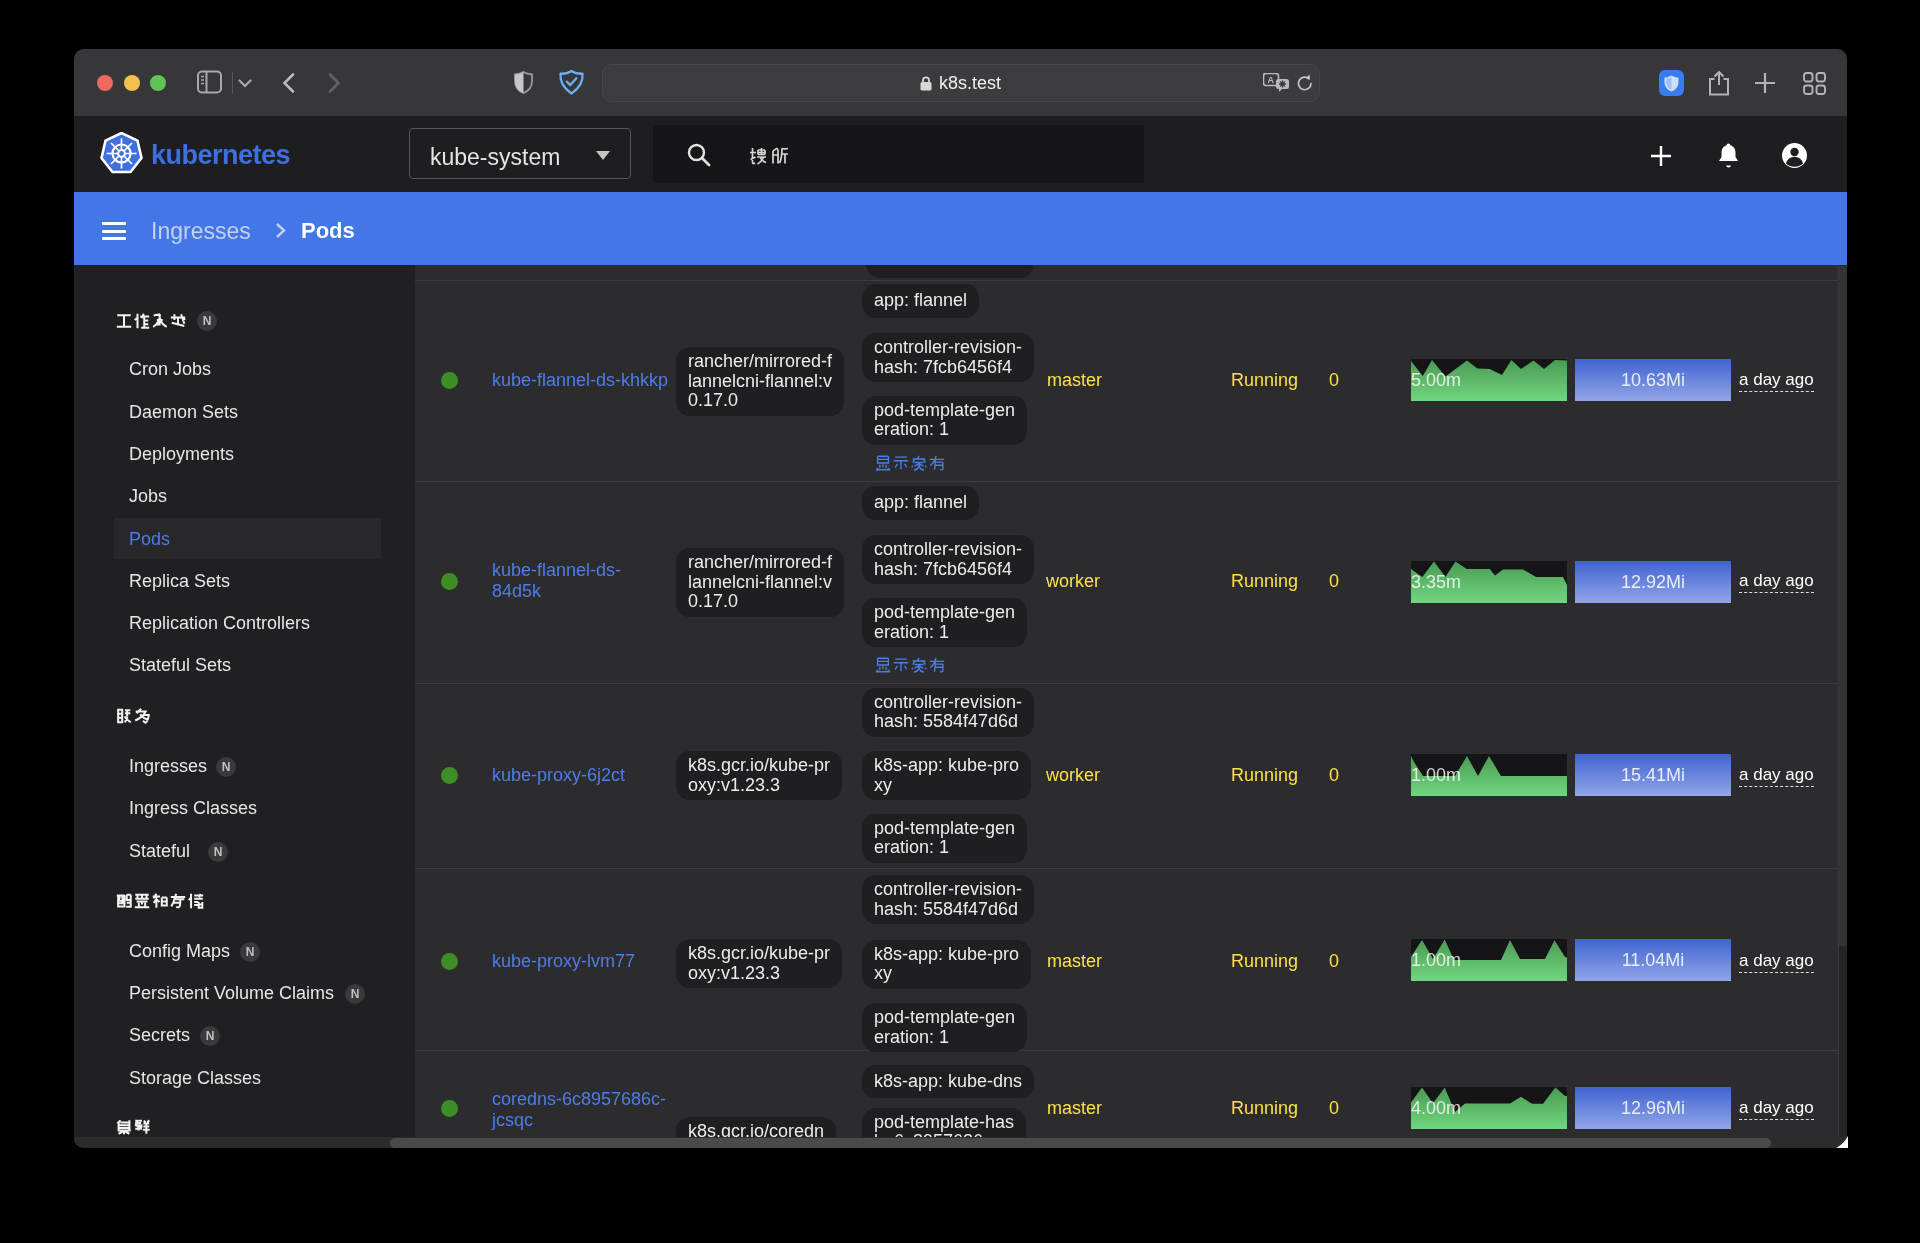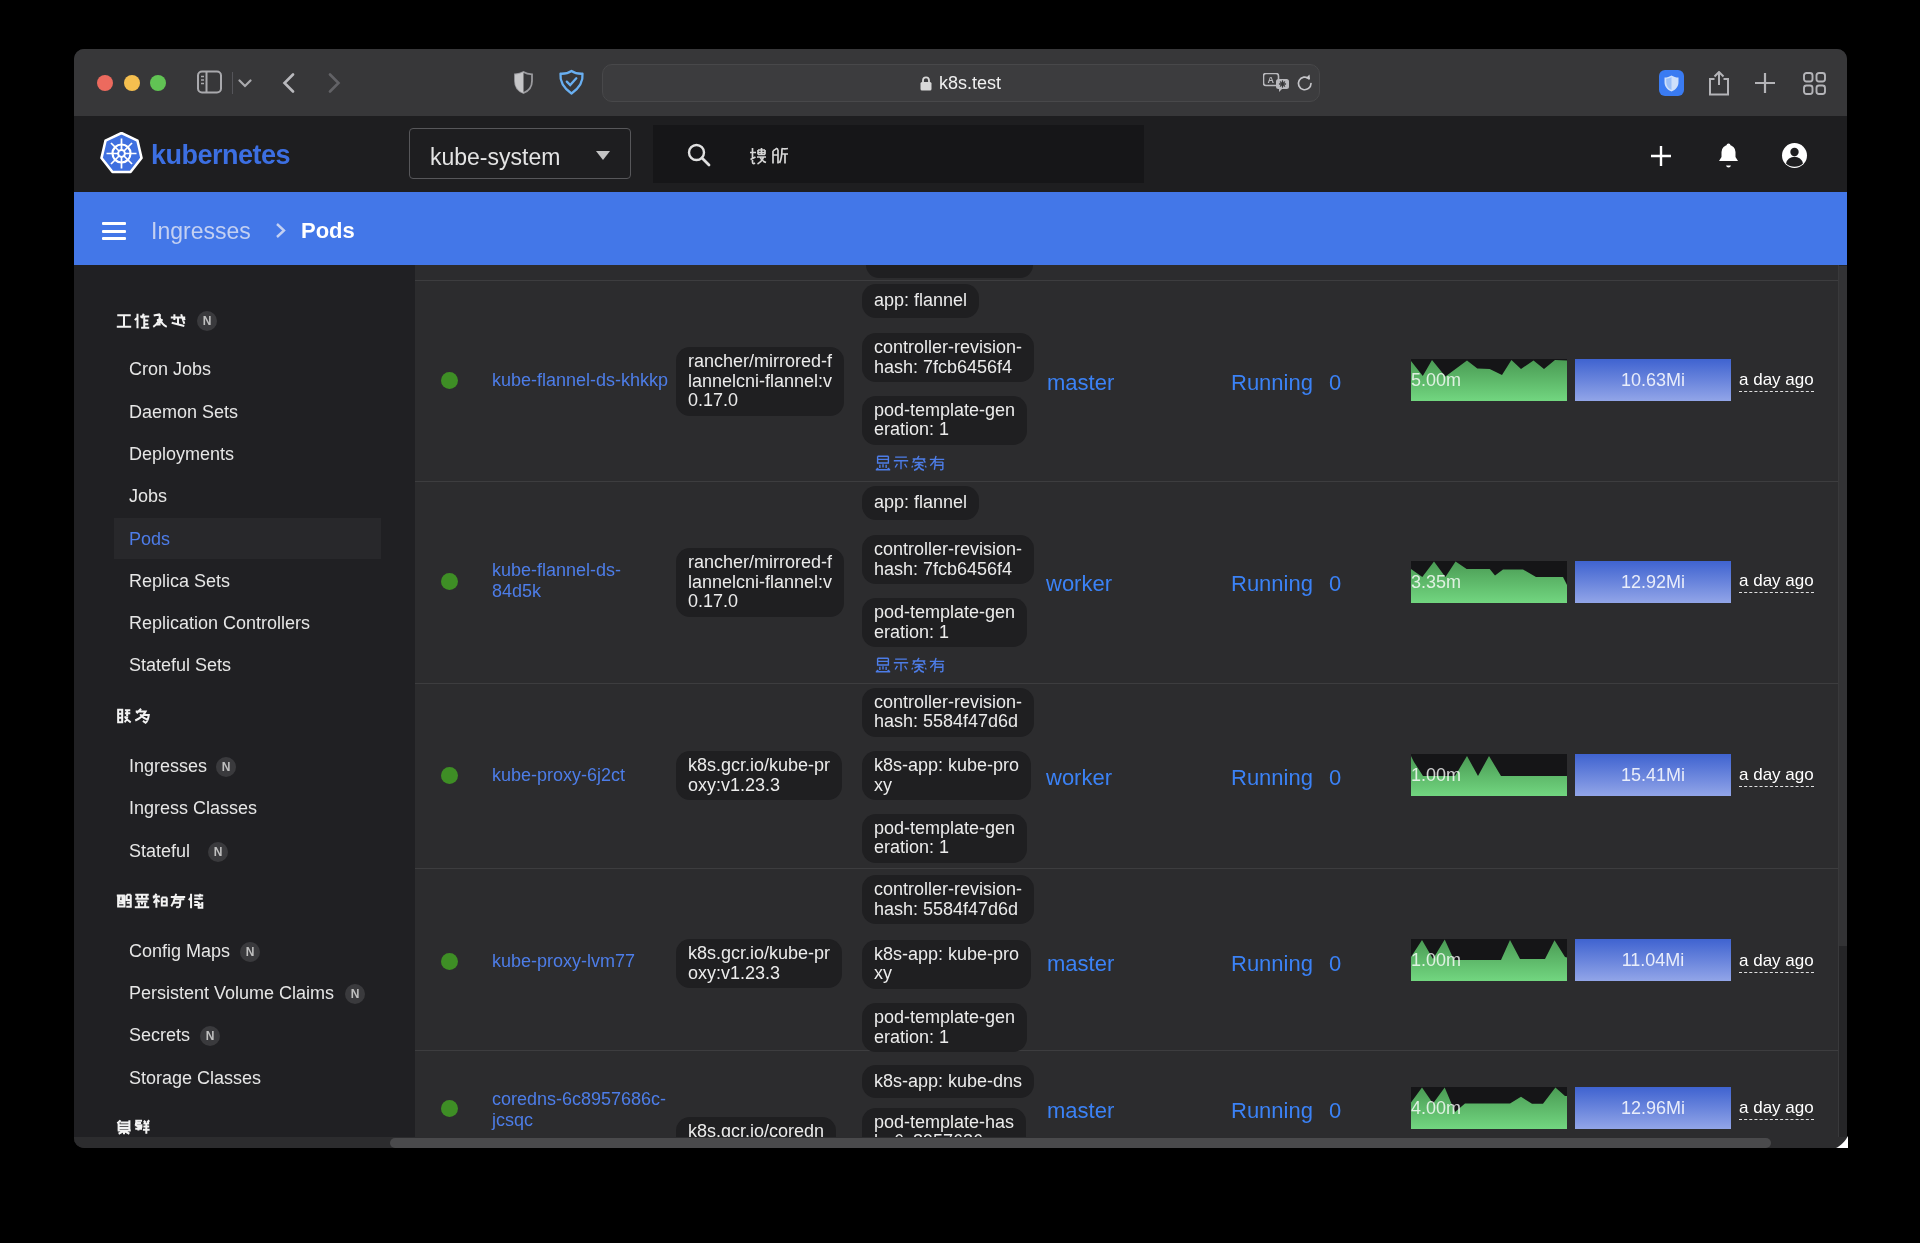--- a/index.html
+++ b/index.html
@@ -29,21 +29,21 @@
 .sitem{position:absolute;left:55px;font-size:18px;color:#e6e6e6;white-space:nowrap}
 .badge{position:absolute;width:20px;height:20px;border-radius:50%;background:#3a3a3d;color:#c0c0c0;font-size:12px;text-align:center;line-height:20px;font-weight:bold}
 #podshl{position:absolute;left:40px;top:469px;width:267px;height:41px;background:#28282b}
 
 #main{position:absolute;left:341px;top:216px;width:1432px;height:883px;background:#2c2c2e}
 .sep{position:absolute;left:341px;width:1423px;height:1px;background:#3d3d3f}
 .dot{position:absolute;left:366.5px;width:17px;height:17px;border-radius:50%;background:#3e8e25}
 .pname{position:absolute;left:418px;font-size:18px;color:#4d7de8;line-height:21px}
 .chip{position:absolute;background:#1f1f21;color:#ececec;font-size:18px;line-height:19.5px;padding:5px 12px;border-radius:14px;white-space:nowrap}
 .chip1{padding:7px 12px}
-.node,.stat{position:absolute;font-size:22px;color:#3b82f6}
+.node,.stat{position:absolute;font-size:18px;color:#fde047}
 .showall{position:absolute;left:800px;font-size:18px;color:#4d7de8}
 .cpu{position:absolute;left:1337px;width:156px;height:42px;background:#151517}
 .mem{position:absolute;left:1501px;width:156px;height:42px;background:linear-gradient(180deg,#3f63d0,#92a5e8);color:rgba(255,255,255,.85);font-size:18px;text-align:center;line-height:42px}
 .cputxt{position:absolute;width:156px;text-align:left;color:rgba(255,255,255,.8);font-size:18px;line-height:42px}
 .age{position:absolute;left:1665px;font-size:17px;color:#ffffff}
 .age span{border-bottom:1px dashed rgba(255,255,255,.85);padding-bottom:2px}
 
 #vgut{position:absolute;left:1764px;top:216px;width:9px;height:883px;background:#252527;border-left:1px solid #39393b}
 #vthumb{position:absolute;left:1765px;top:217px;width:8px;height:680px;background:#333335}
 #hbarr{position:absolute;left:0px;top:1088px;width:1773px;height:11px;background:#2c2c2e}

